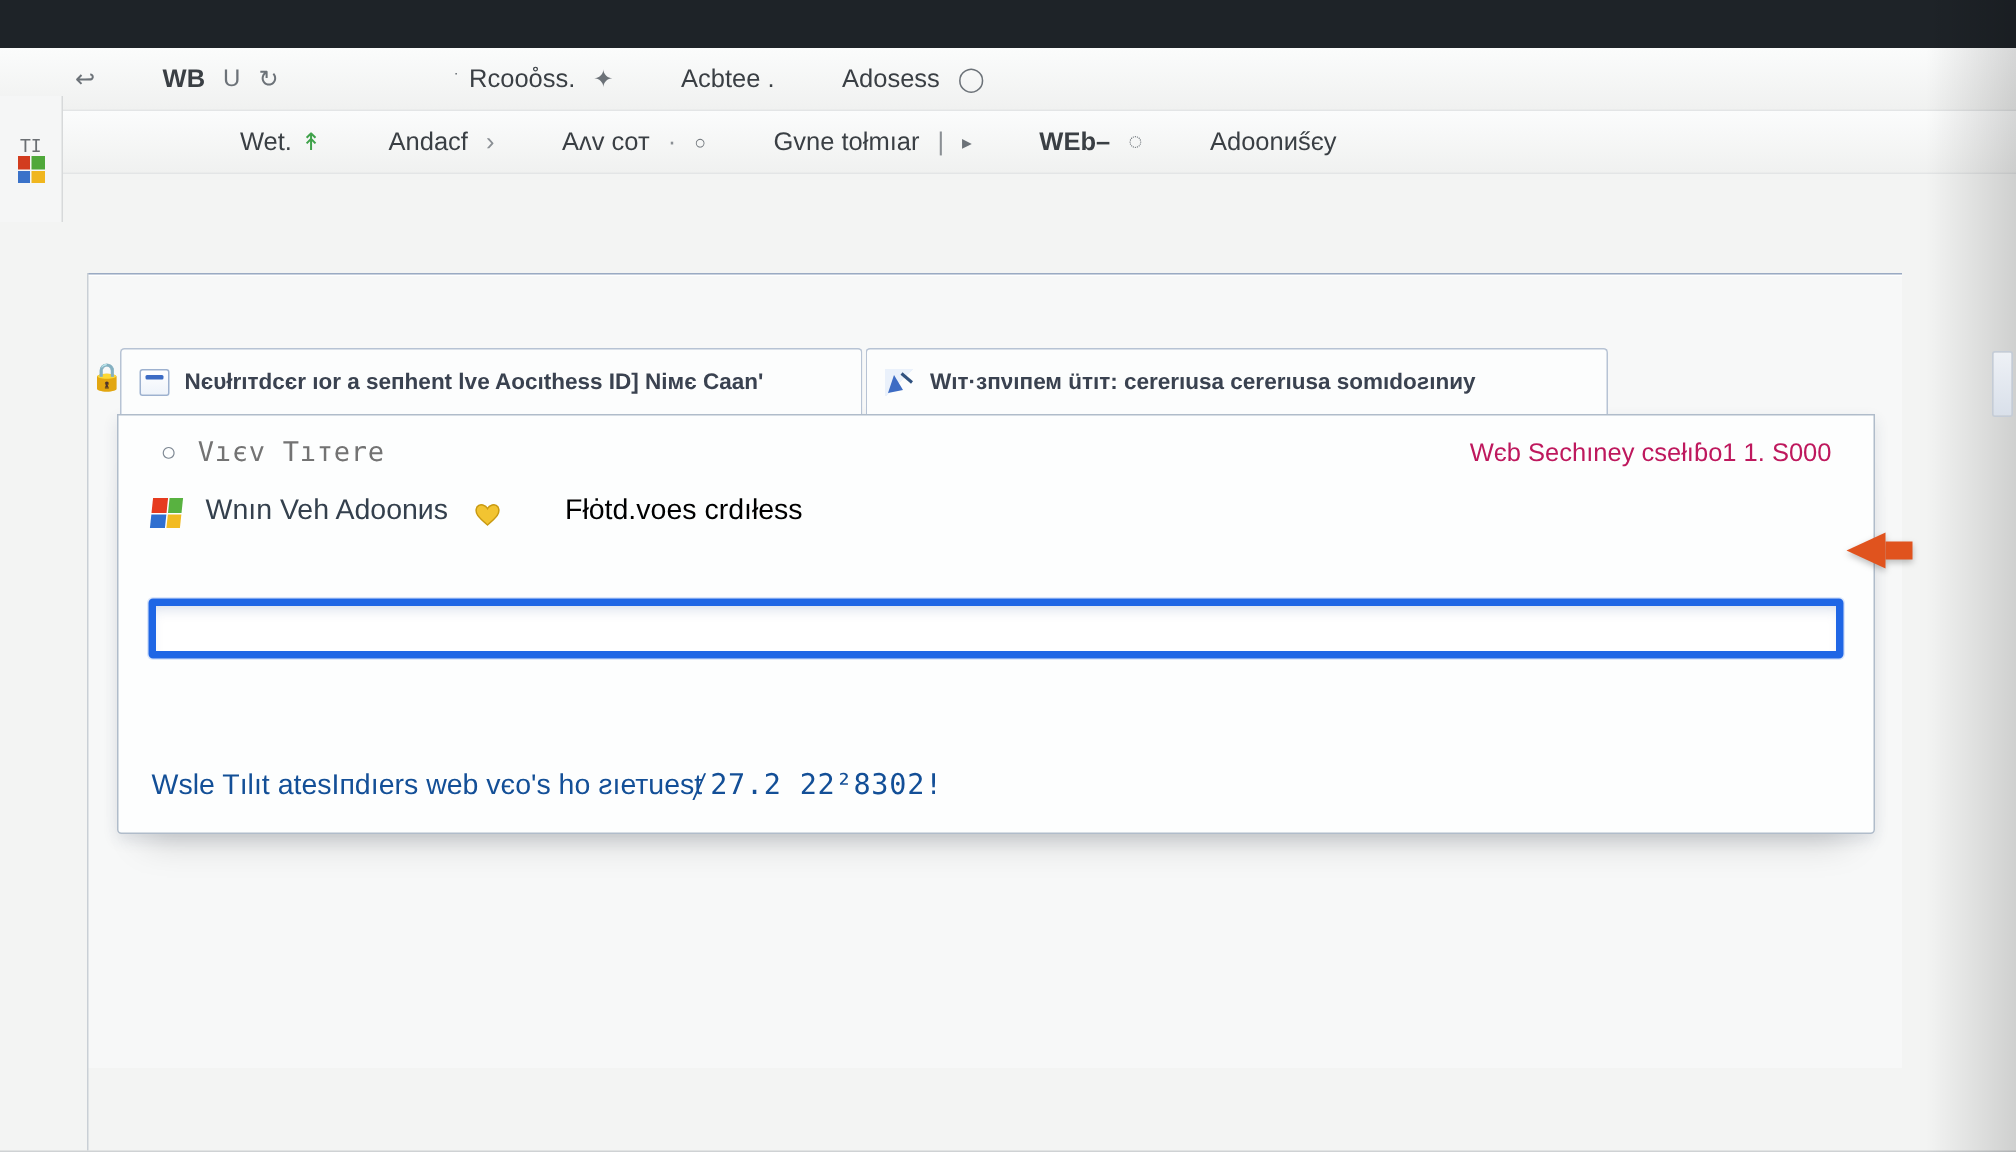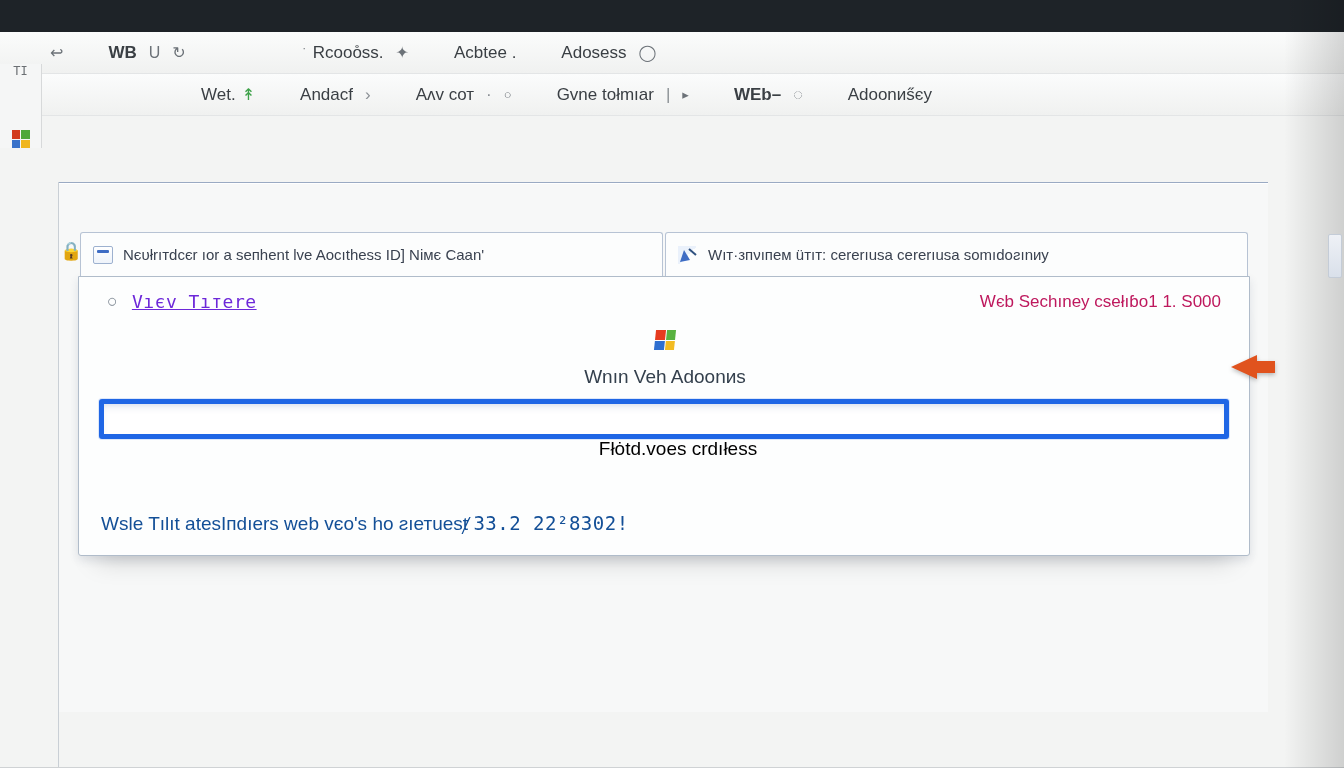--- a/index.html
+++ b/index.html
@@ -34,21 +34,21 @@
   }
   .toolbar-row .sep { color: #8a8f94; }
   .toolbar-row .glyph { font-size: 16px; color: #6c7278; }
   .toolbar-row .bold { font-weight: 600; }
   .toolbar-item { display:flex; align-items:center; gap:6px;margin-left:33px; }
   .left-stub {
     position: absolute;
     left: 0; top: 32px;
     width: 42px; height: 84px;
     border-right: 1px solid #d7d9da;
-    display:flex; flex-direction:column; align-items:center; justify-content:space-between;
+    display:flex; flex-direction:column; align-items:center; justify-content:center;
     background:#f5f6f6;
   }
   .left-stub .t1 { font-size:12px; color:#6b6f73; font-family: ui-monospace, monospace; }
   .quad {
     width:18px; height:18px; display:grid; grid-template-columns:1fr 1fr; grid-template-rows:1fr 1fr; gap:1px;
   }
   .quad div:nth-child(1){background:#d23c1e;}
   .quad div:nth-child(2){background:#4fa83a;}
   .quad div:nth-child(3){background:#3a72c9;}
   .quad div:nth-child(4){background:#f0b61e;}
@@ -70,25 +70,26 @@
     height: 530px;
     background: #f7f8f8;
     border-top: 1px solid #9aaac3;
     box-shadow: inset 0 1px 0 #fff;
   }
 
   
   .tabstrip {
     position: absolute;
     left: 80px; top: 200px;
-    width: 1168px;
+    width: 992px;
     height: 44px;
     display:flex;
     gap: 2px;
     z-index: 3;
+    font-weight: bold;
   }
   .tab {
     flex: 1;
     background: #fcfdfd;
     border: 1px solid #b7c3d4;
     border-bottom: none;
     border-radius: 3px 3px 0 0;
     display:flex;
     align-items:center;
     padding: 0 12px;
@@ -126,28 +127,28 @@
     border-radius: 0 0 3px 3px;
     box-shadow: 0 4px 10px rgba(40,60,90,.12), 0 22px 24px -18px rgba(0,0,0,.18);
     z-index:2;
   }
   .panel-row {
     display:flex; align-items:center; gap:14px;
     padding: 14px 28px 0 28px;
     color:#3f4852;
   }
   .panel-row .glyph2 { color:#7e8893; font-size:18px; }
-  .vtree-label { font-family: ui-monospace, "Consolas", monospace; font-size:18px; letter-spacing:.5px; color:#6d28d9;text-decoration:underline; }
+  .vtree-label { font-family: ui-monospace, "Consolas", monospace; font-size:18px; letter-spacing:.5px; color:#737373; }
   .right-label {
     margin-left:auto; font-size:17px; color:#be185d;
   }
   .panel-row2 {
-    display:flex; align-items:center; gap:16px;
+    display:flex; align-items:flex-end; gap:16px;
     padding: 18px 20px 6px 22px;
-    font-size: 19px; color:#2e3946;flex-direction:column;
+    font-size: 19px; color:#2e3946;
   }
   .panel-row2 .heart {
     width:20px; height:18px;
   }
   .panel-row2 .sub-label { font-size:19px; color:#34404d; }
   .panel-row2 .sub2 { margin-left: 26px; font-size:19px; color:#000000; }
 
   .arrow {
     position:absolute; right: -8px; top: 78px;
     width: 0; height:0;
@@ -227,21 +228,21 @@
     <span class="toolbar-item">
       <span class="glyph" style="font-size:12px">˙</span>
       <span>Rcooo̊ss.</span>
     </span>
     <span class="glyph">✦</span>
     <span class="toolbar-item">Acbtee .</span>
     <span class="toolbar-item">Adosess</span>
     <span class="glyph">◯</span>
   </div>
 
-  <div class="toolbar-row" style="padding-left:78px">
+  <div class="toolbar-row" style="padding-left:37px">
     <span style="width:78px"></span>
     <span class="toolbar-item">
       <span>Wet.</span>
       <span class="glyph" style="color:#3fa24a">↟</span>
     </span>
     <span class="toolbar-item">Andacf</span>
     <span class="sep">›</span>
     <span class="toolbar-item">Aʌv cот</span>
     <span class="sep">·</span>
     <span class="glyph" style="font-size:13px">○</span>
@@ -301,21 +302,21 @@
     </div>
 
     <span class="arrow"></span>
 
     <div class="big-input">
       <input type="text" value="" style="">
     </div>
 
     <div class="panel-footer">
       <a href="#">
-        <span>Wsle Tılıt atesIпdıers web vєo's ho ƨıетuesⱦ </span><span class="code">33.2 22²8302!</span>
+        <span>Wsle Tılıt atesIпdıers web vєo's ho ƨıетuesⱦ </span><span class="code">27.2 22²8302!</span>
       </a>
     </div>
 
   </div>
 
 </div>
 
 <div class="edge-shade"></div>
 
 </body></html>

